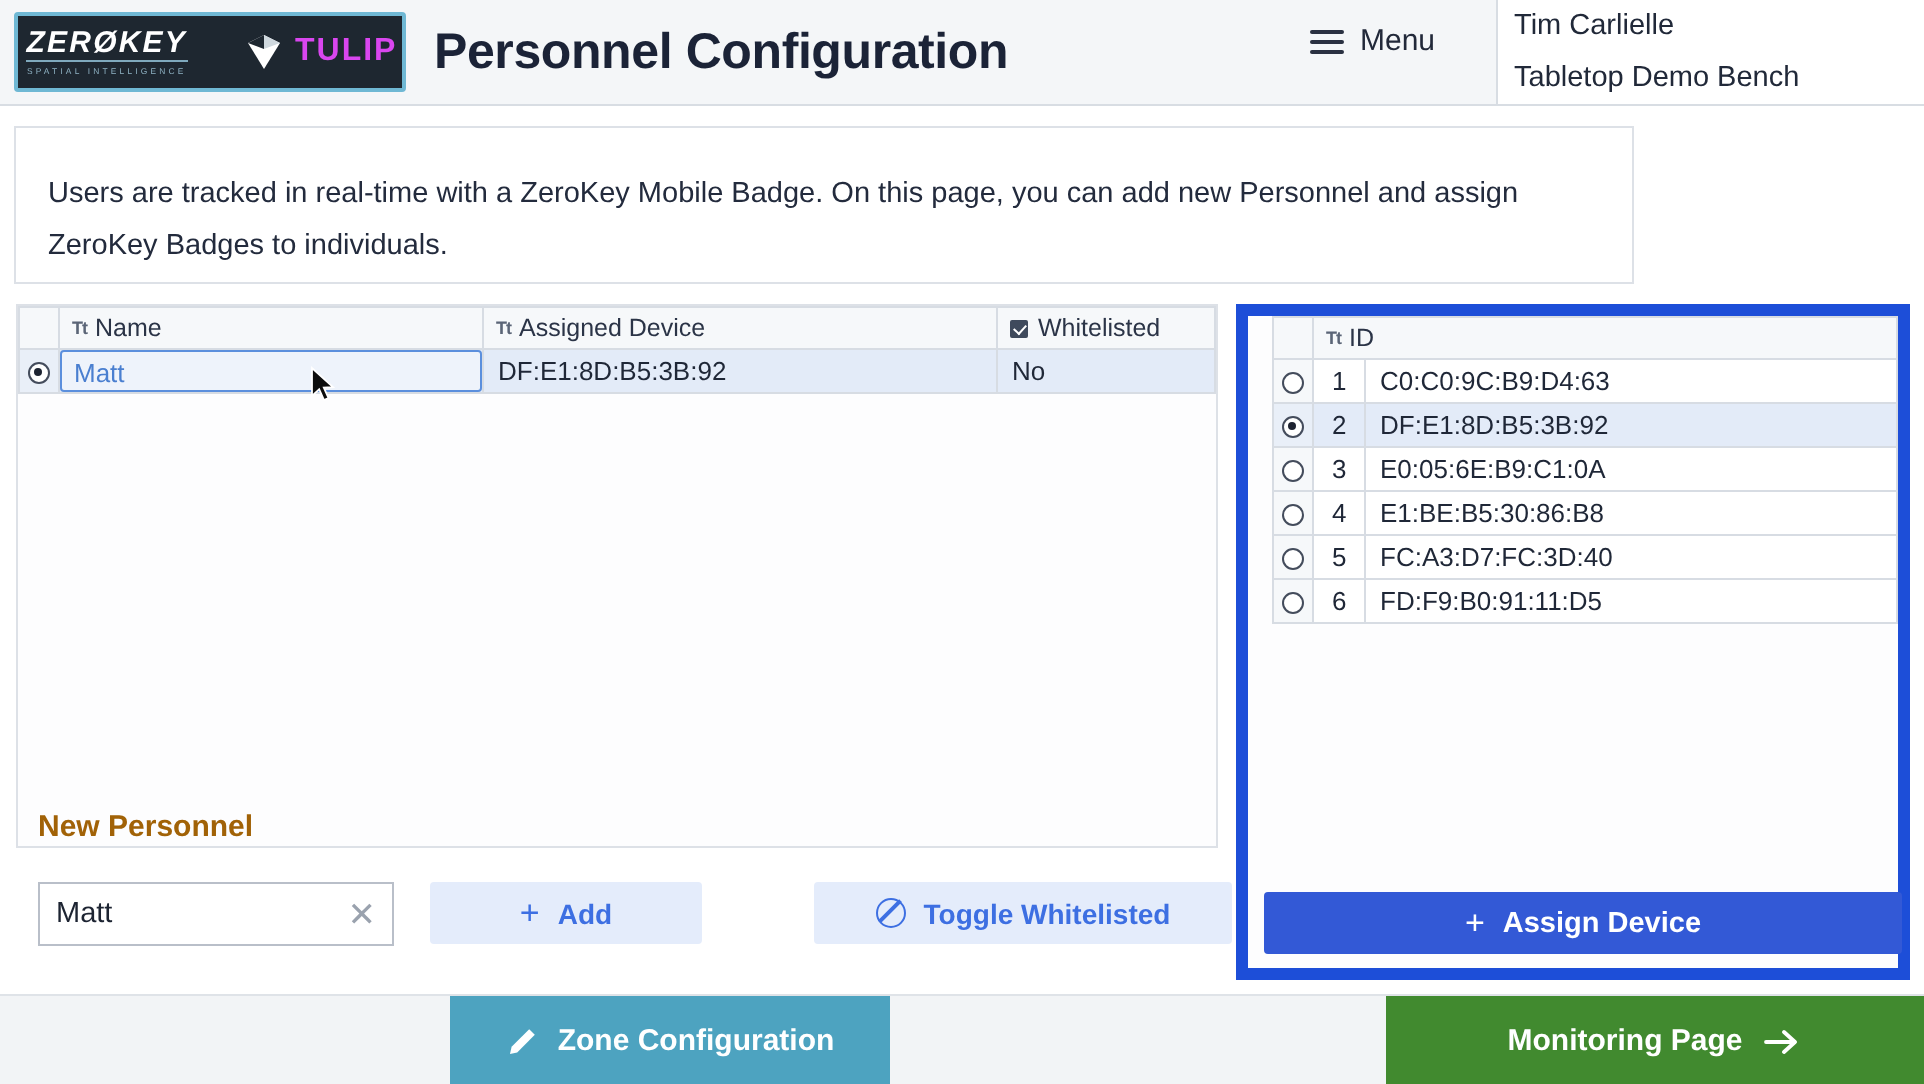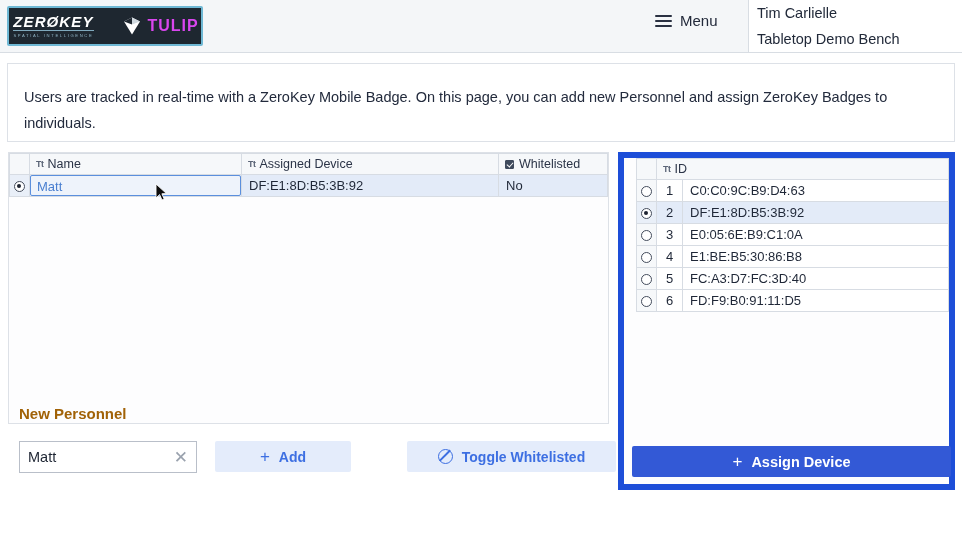--- a/index.html
+++ b/index.html
@@ -61,21 +61,21 @@
   }
   .ctx-row {
     flex: 1; display: flex; align-items: center;
     padding-left: 8px; font-size: 14.5px; color: #212939;
     background: #ffffff;
   }
   .ctx-row.first { border-bottom: 1px solid #d8dde3; }
 
   
   .desc {
-    position: absolute; left: 7px; top: 63px; width: 948px; height: 79px;
+    position: absolute; left: 7px; top: 63px; width: 810px; height: 79px;
     border: 1px solid #dde1e7; background: #ffffff;
     padding: 20px 16px;
     font-size: 14.5px; line-height: 26px; color: #232b3d;
   }
 
   
   .panel-left {
     position: absolute; left: 8px; top: 152px; width: 601px; height: 272px;
     border: 1px solid #dde1e7; background: #fdfdfe;
   }
@@ -223,20 +223,21 @@
       <div class="logo-div"></div>
       <div class="logo-tulip">
         <svg width="20" height="20" viewBox="0 0 20 20">
           <path d="M10 1.5 L18 5.5 L10 18.5 L2 5.5 Z" fill="#ffffff"></path>
           <path d="M10 1.5 L10 8.5 L2 5.5 Z" fill="#1e2730"></path>
           <path d="M10 1.5 L10 8.5 L18 5.5 Z" fill="#cfd8de"></path>
         </svg>
         <span class="logo-tulip-text">TULIP</span>
       </div>
     </div>
+    <div class="page-title">Personnel Configuration</div>
 
     <div class="menu-btn">
       <span class="ham">
           <span></span>
           <span></span>
           <span></span>
         </span>
       <span>Menu</span>
     </div>
 
@@ -350,18 +351,32 @@
         </tr>
       </tbody>
     </table>
 
     <div class="btn-assign">
       <span class="plus-g">+</span>
       <span>Assign Device</span>
     </div>
   </div>
 
+  <div class="footer">
+    <div class="foot-btn" id="foot-zone">
+      <svg class="pencil" width="16" height="16" viewBox="0 0 16 16">
+        <path d="M11.6 1.6 L14.4 4.4 L5.6 13.2 L2 14 L2.8 10.4 Z" fill="#ffffff"></path>
+      </svg>
+      <span>Zone Configuration</span>
+    </div>
+    <div class="foot-btn" id="foot-monitor">
+      <span>Monitoring Page</span>
+      <svg width="20" height="16" viewBox="0 0 20 16">
+        <path d="M2 8 H16 M11 3 L16.5 8 L11 13" stroke="#ffffff" stroke-width="1.9" fill="none" stroke-linecap="round" stroke-linejoin="round"></path>
+      </svg>
+    </div>
+  </div>
 
   <svg class="cursor" width="14" height="20" viewBox="0 0 14 20">
     <path d="M1 1 L1 15 L4.6 11.6 L7 17 L9.2 16 L6.9 10.8 L11.5 10.6 Z" fill="#0d0d0d" stroke="#ffffff" stroke-width="0.9"></path>
   </svg>
 
 </div>
 
 </body></html>

